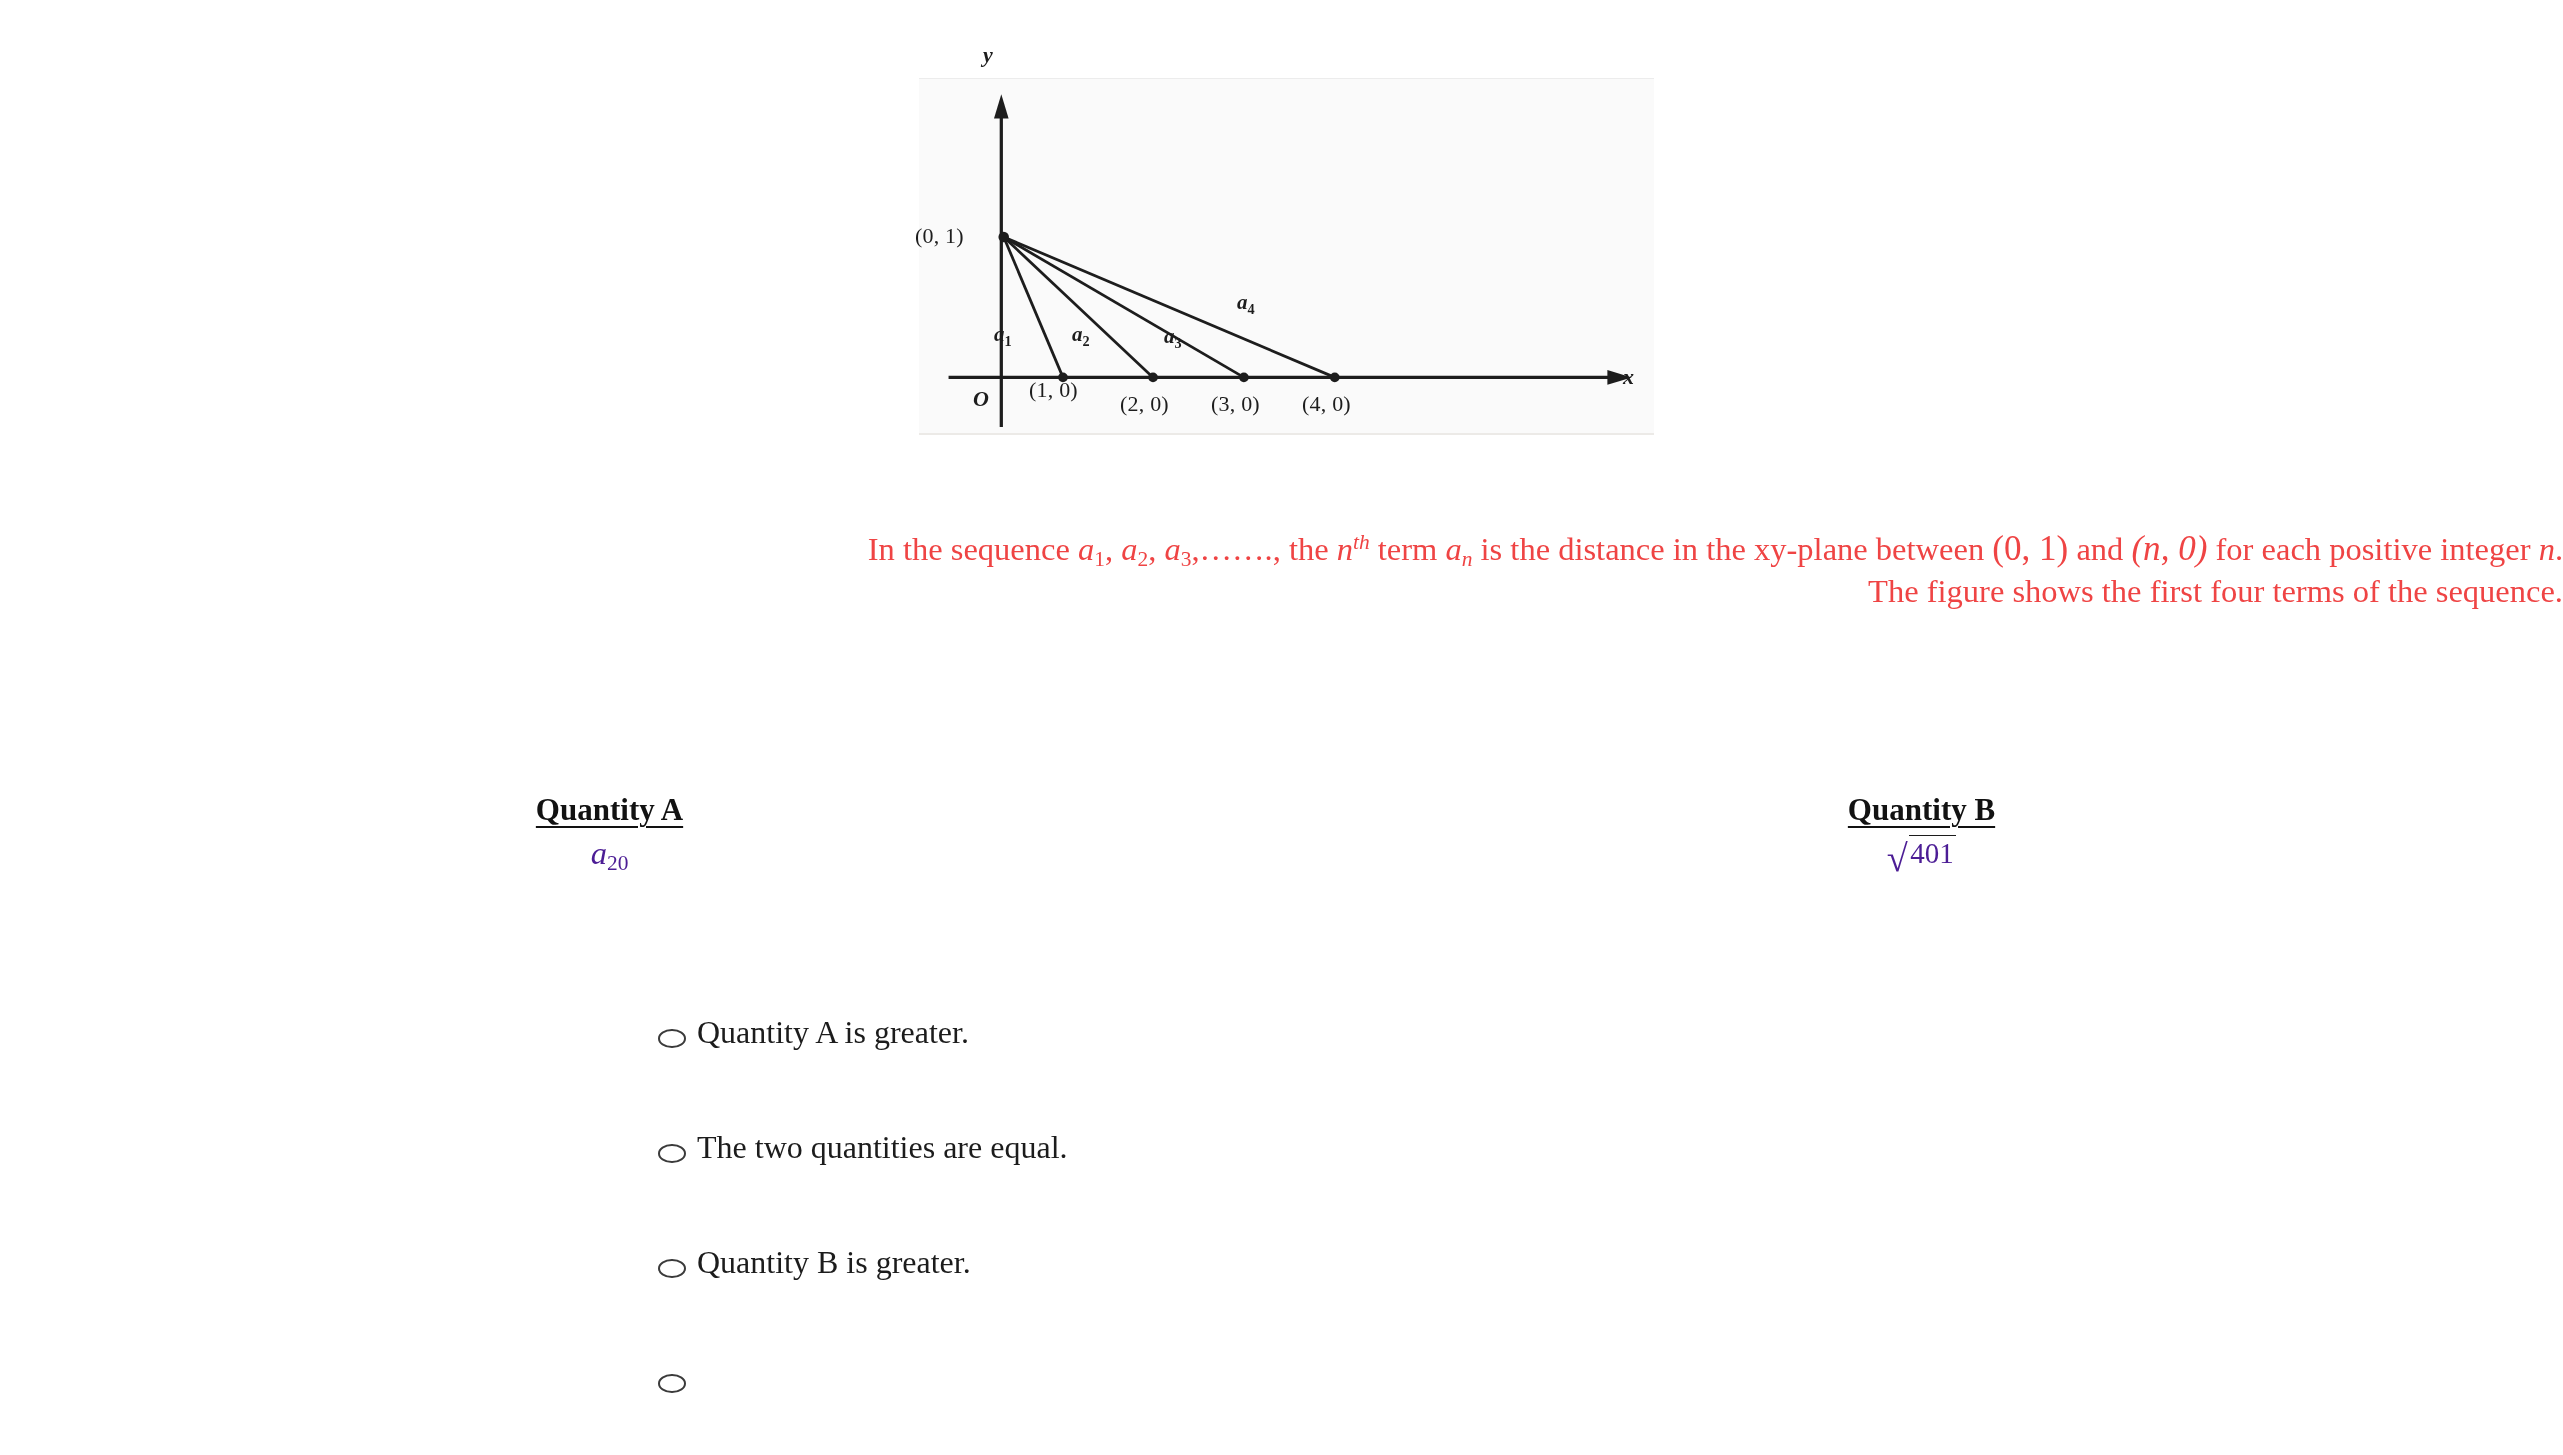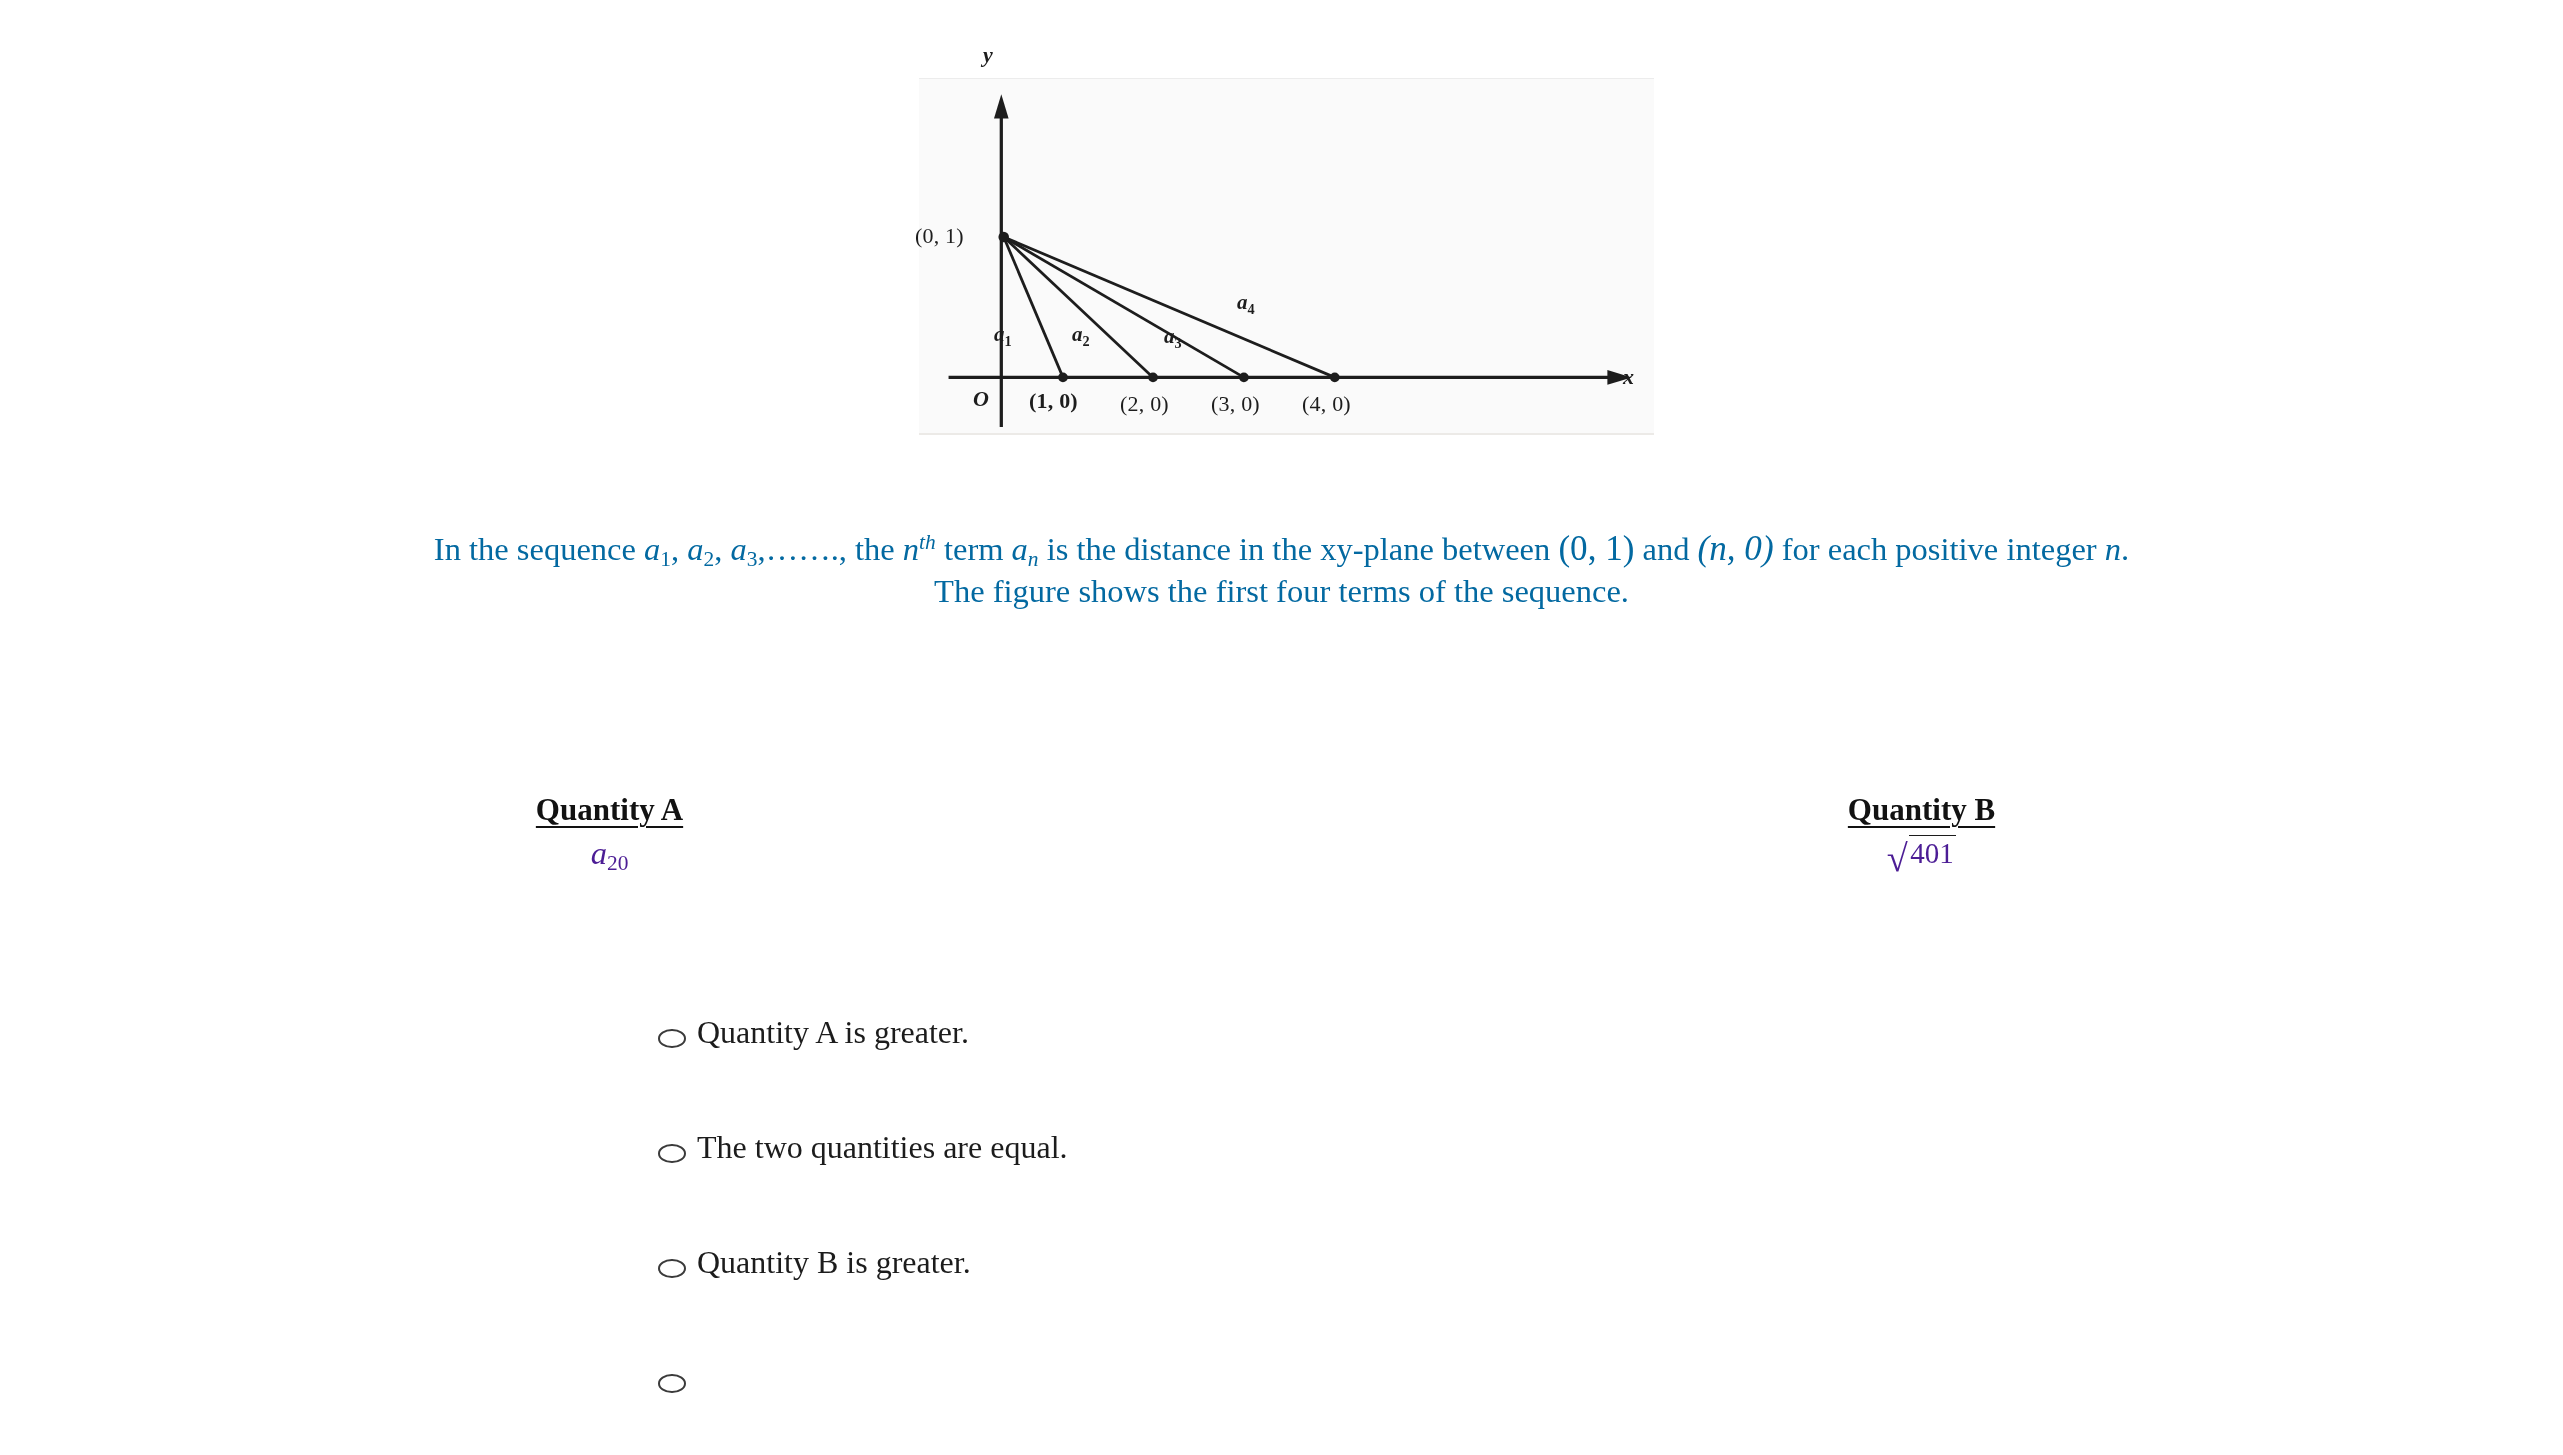--- a/index.html
+++ b/index.html
@@ -71,24 +71,24 @@
     font-style: normal;
     font-weight: bold;
   }
 
   
   .stem {
     position: absolute;
     left: 0;
     top: 528px;
     width: 2563px;
-    text-align: center;
+    text-align: right;
     font-size: 32.5px;
     line-height: 1.18;
-    color: #0369a1;
+    color: #ef4444;
   }
   .stem .line {
     display: block;
     white-space: nowrap;
   }
   .stem .line2 {
     margin-top: 0;
   }
   .mvar {
     font-style: italic;
@@ -229,21 +229,21 @@
       <circle cx="400" cy="369" r="6"></circle>
       <circle cx="512" cy="369" r="6"></circle>
     </g>
   </svg>
 
   <span class="fig-label fig-axis-name" style="left:64px; top:-34px;">y</span>
   <span class="fig-label fig-axis-name" style="left:704px; top:288px;">x</span>
   <span class="fig-label fig-coord" style="left:-4.1px; top:147px;">(0, 1)</span>
   <span class="fig-label fig-origin" style="left:54px; top:310px;">O</span>
 
-  <span class="fig-label fig-coord" style="left:110px; top:312px;font-weight:bold;">(1, 0)</span>
+  <span class="fig-label fig-coord" style="left:110px; top:301px;">(1, 0)</span>
   <span class="fig-label fig-coord" style="left:201px; top:315px;">(2, 0)</span>
   <span class="fig-label fig-coord" style="left:292px; top:315px;">(3, 0)</span>
   <span class="fig-label fig-coord" style="left:383px; top:315px;">(4, 0)</span>
 
   <span class="fig-label fig-term" style="left:75px; top:246px;"><span>a</span><sub>1</sub></span>
   <span class="fig-label fig-term" style="left:153px; top:246px;"><span>a</span><sub>2</sub></span>
   <span class="fig-label fig-term" style="left:245px; top:248px;"><span>a</span><sub>3</sub></span>
   <span class="fig-label fig-term" style="left:318px; top:214px;"><span>a</span><sub>4</sub></span>
 </div>
 

